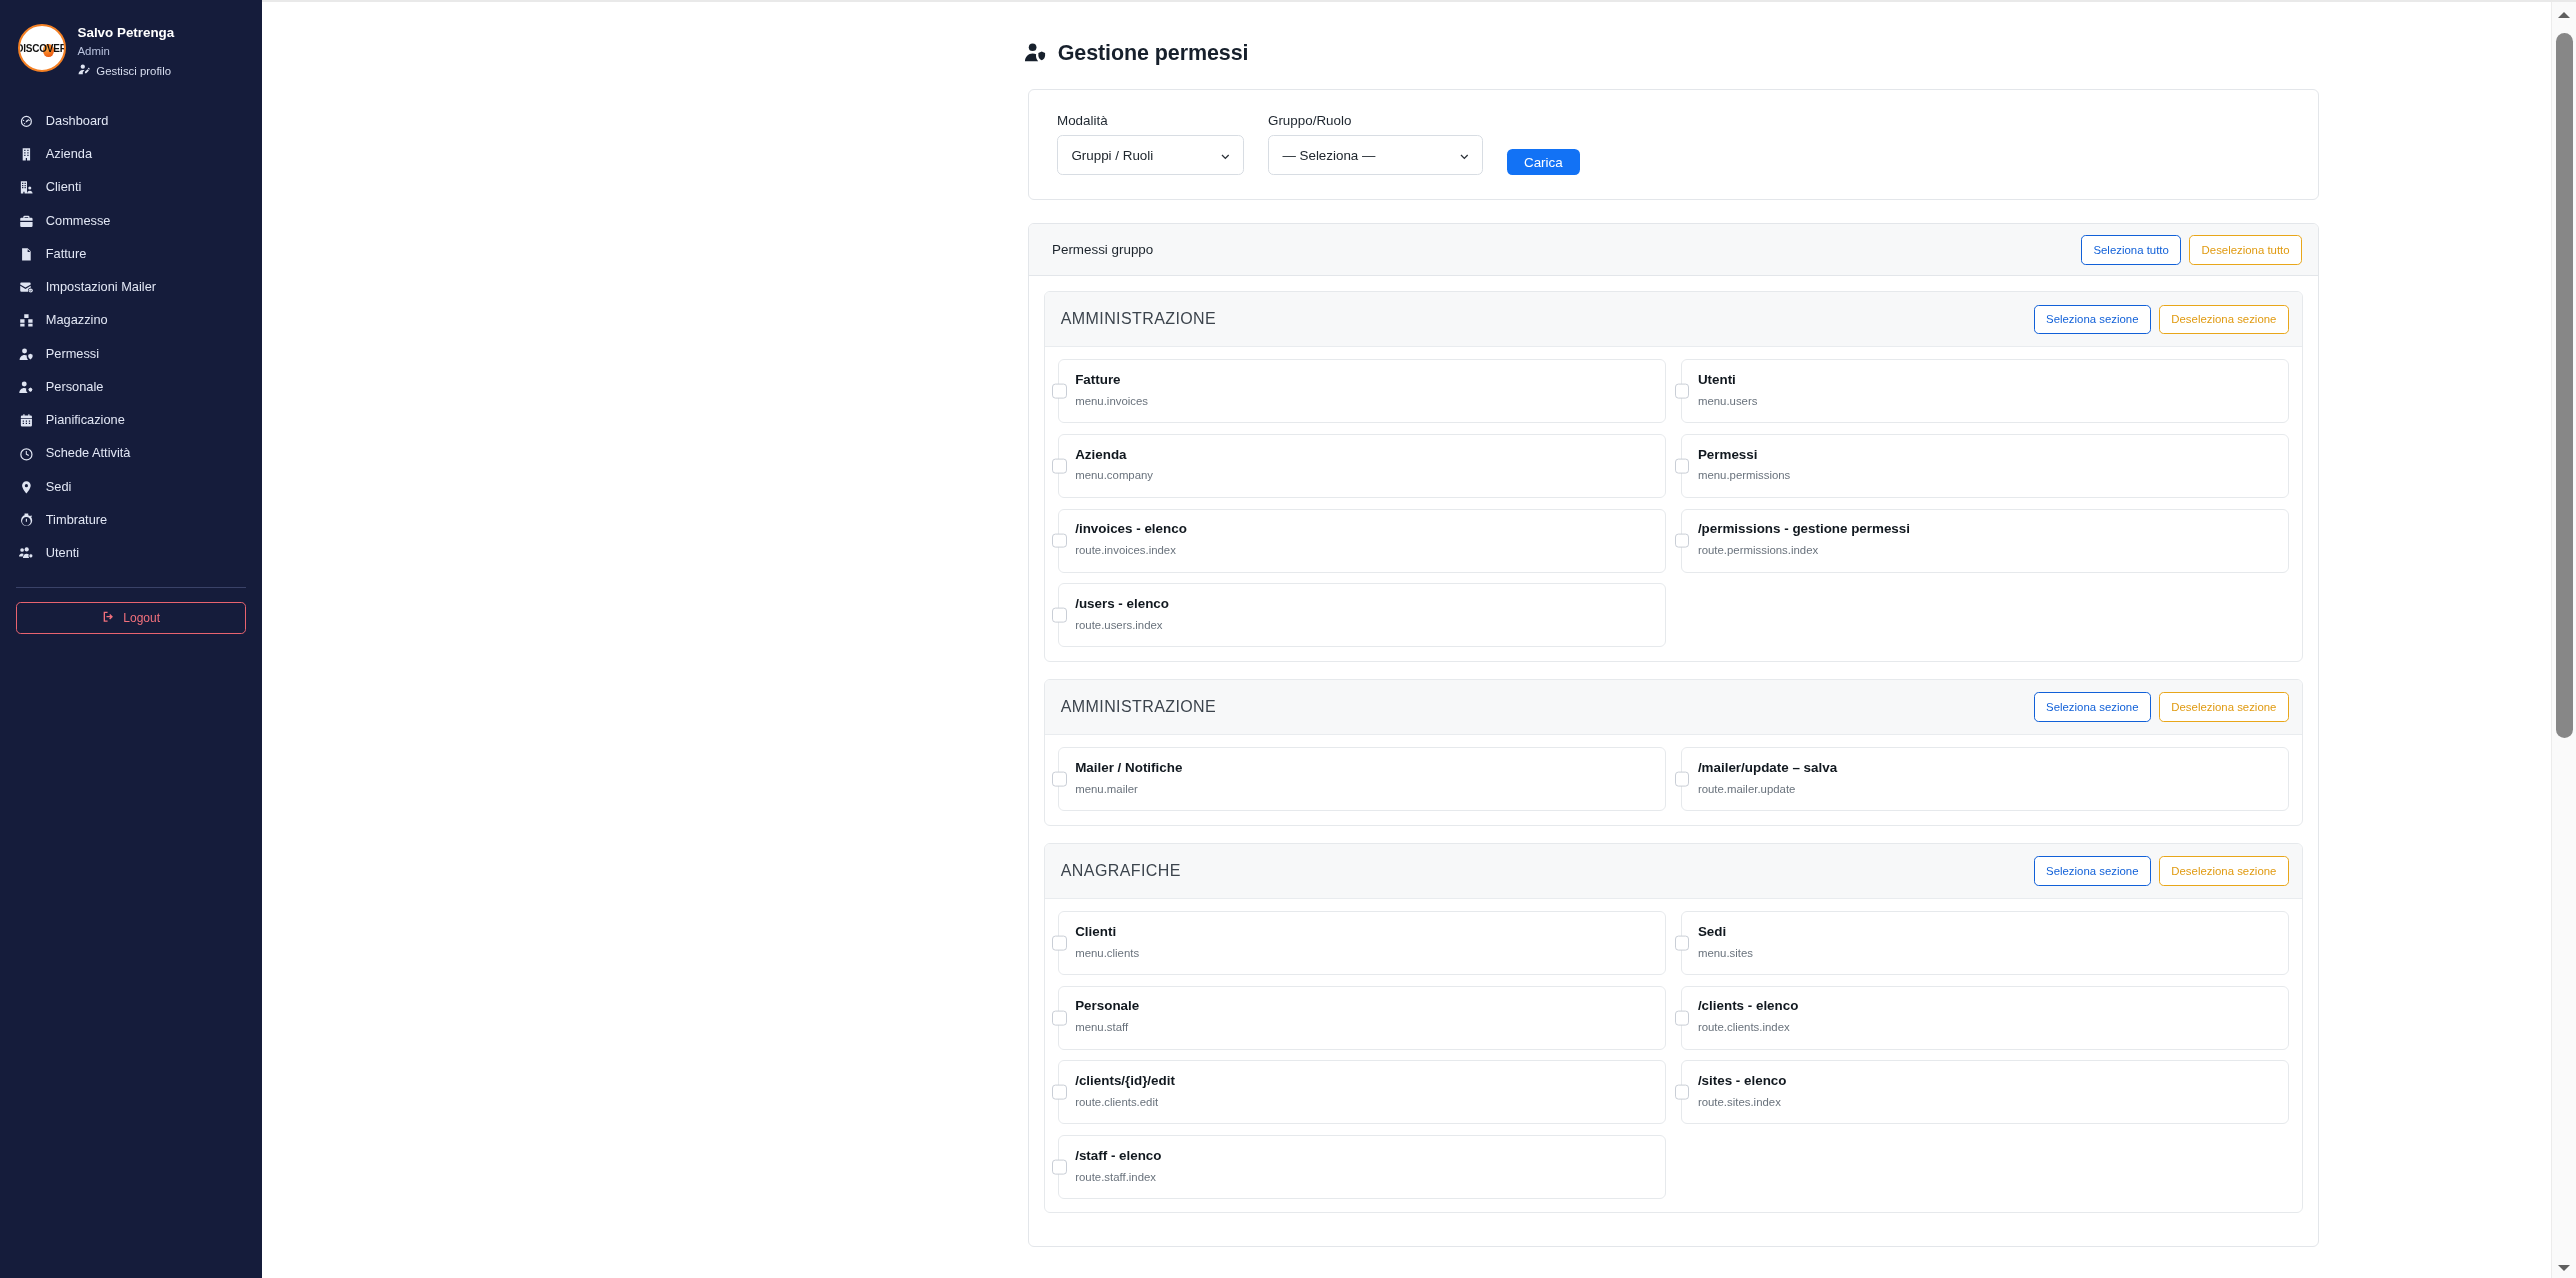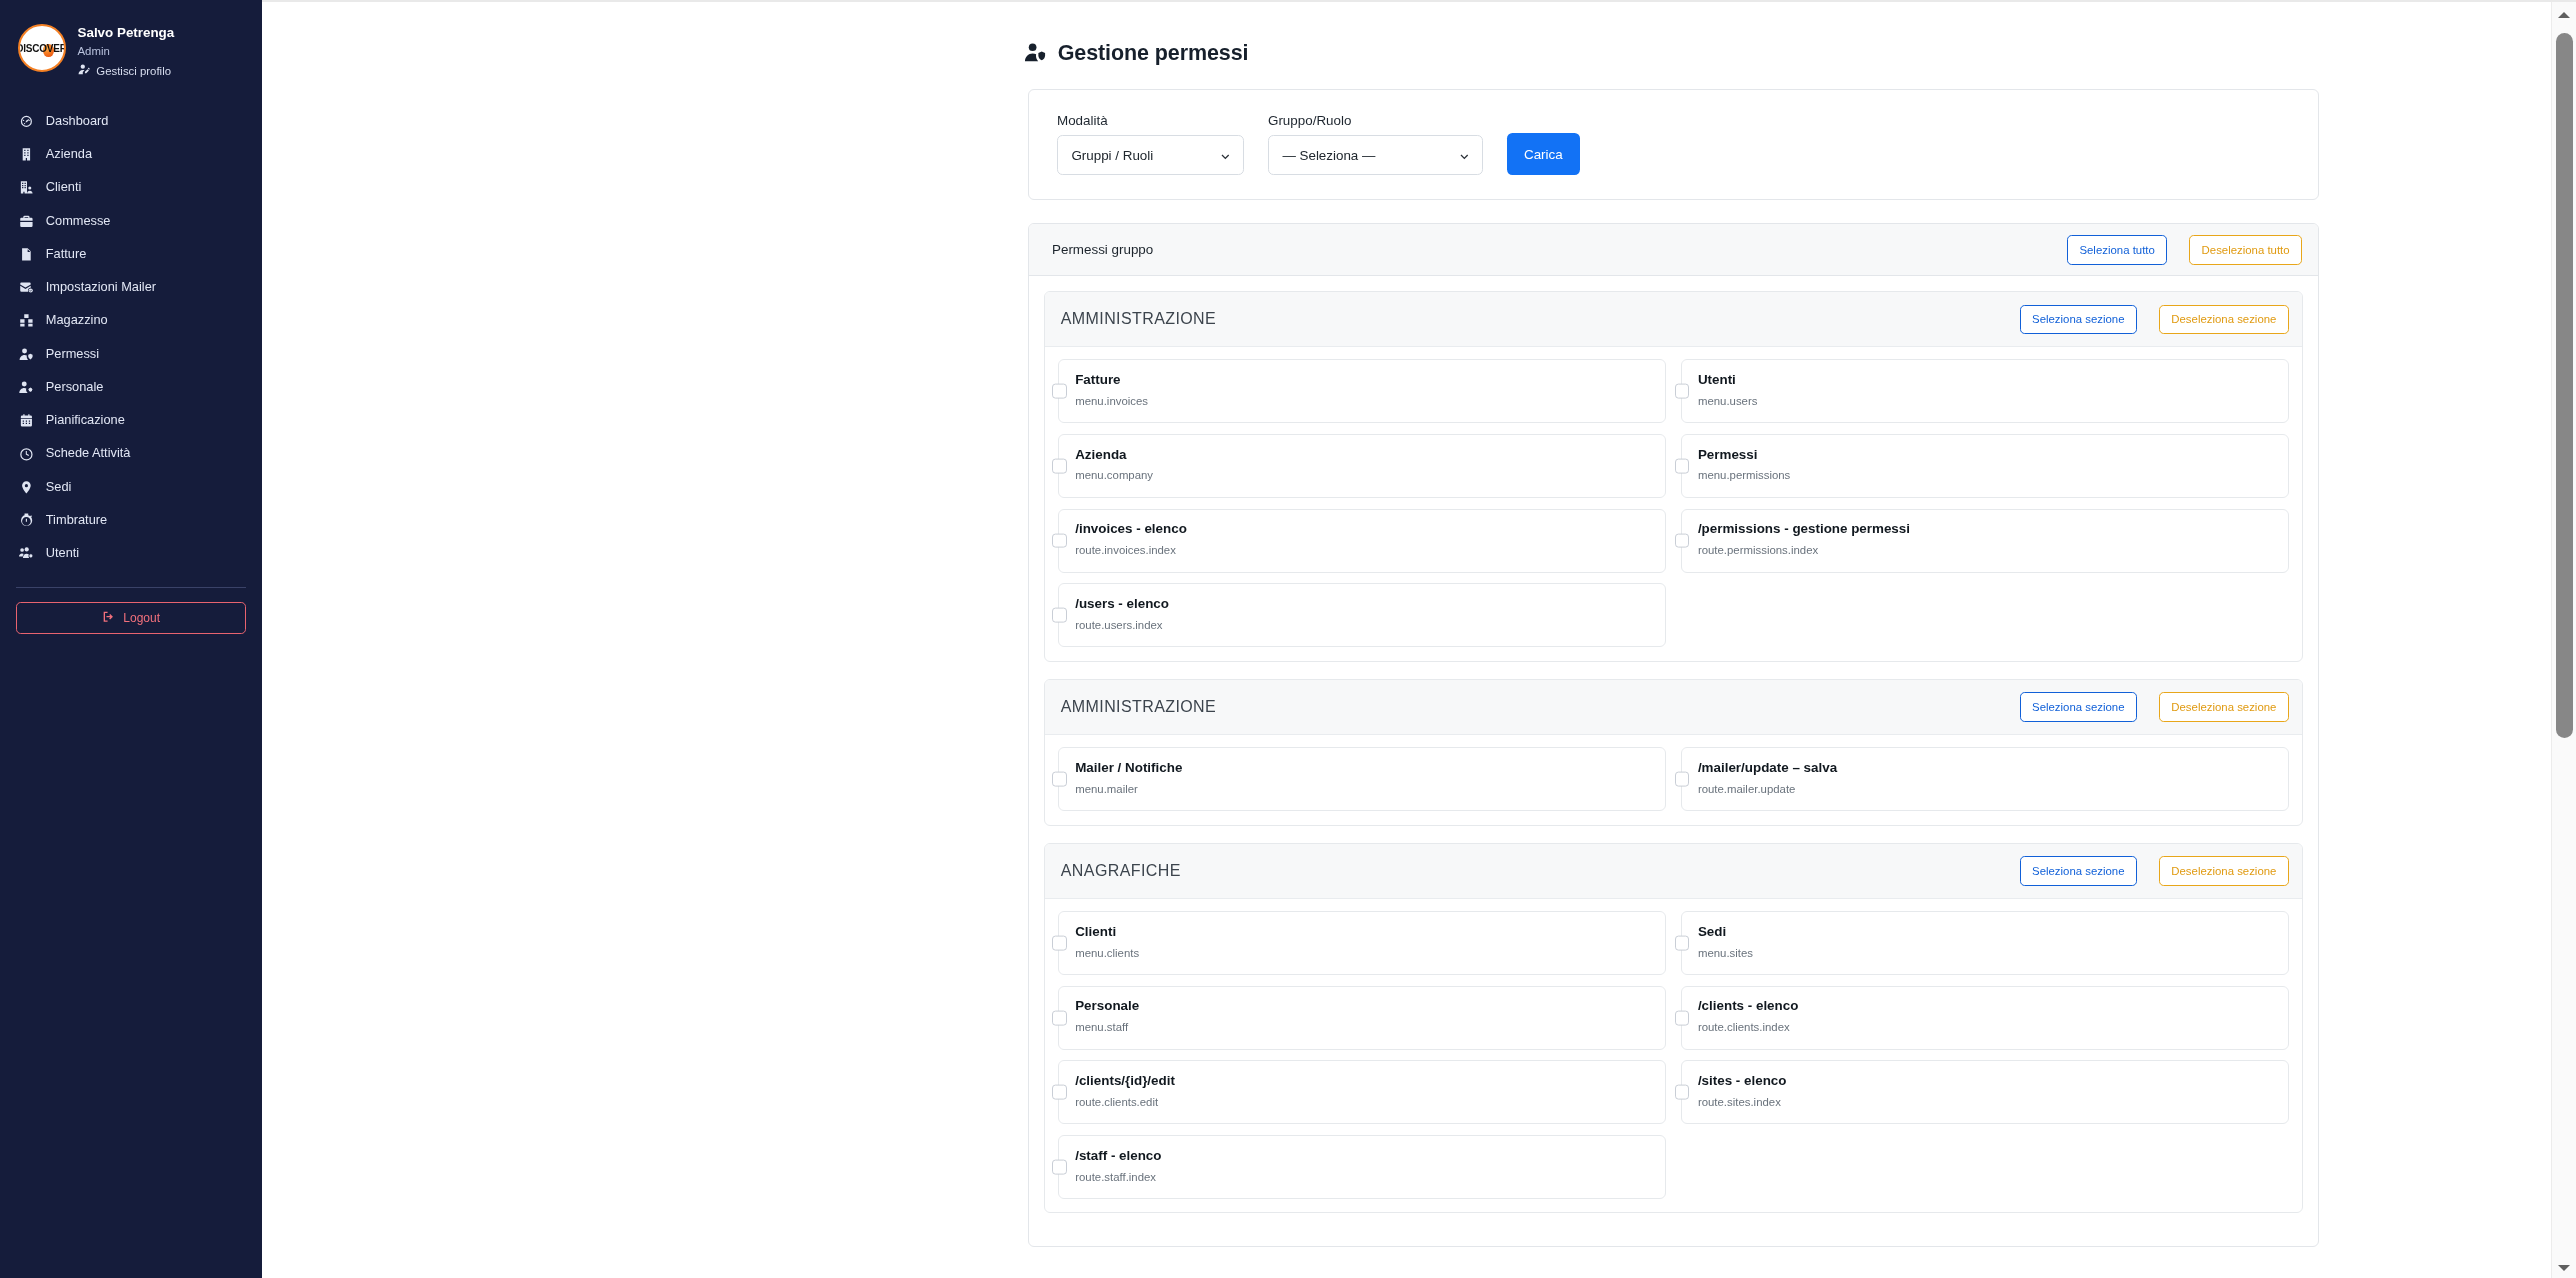--- a/index.html
+++ b/index.html
@@ -144,41 +144,41 @@
     font-size: 13.4px;
     color: #21282f;
     cursor: pointer;
     min-width: 0;
   }
   #mode-select { width: 187px; }
   #group-select { width: 215px; }
   .chev { width: 10.7px; height: 10.7px; flex-shrink: 0; margin-left: 9.4px; }
   .chev svg { width: 10.7px; height: 10.7px; stroke: #2b3138; fill: none; stroke-width: 2; }
   #load-btn {
-    height: 42px;
+    height: 26px;
     background: #1272f5;
     color: #ffffff;
     border: none;
     border-radius: 5.4px;
     font-size: 13.4px;
     padding: 0 17px;
     cursor: pointer;
     font-family: "Liberation Sans", sans-serif;
   }
 
   #perm-panel { padding: 0; margin-bottom: 0; overflow: hidden; }
   #perm-head {
     height: 52px;
     background: #f7f8f9;
     border-bottom: 0.7px solid #e3e6ea;
     display: flex; align-items: center; justify-content: space-between;
     padding: 0 16px 0 23px;
   }
   #perm-head-title { font-size: 13.4px; color: #1c242c; }
-  .btn-group { display: flex; gap: 22px; }
+  .btn-group { display: flex; gap: 8px; }
   .btn-outline {
     border-radius: 4.7px;
     font-size: 11.4px;
     padding: 7.4px 11.4px;
     background: #fff;
     cursor: pointer;
     line-height: 1.1;
     font-family: "Liberation Sans", sans-serif;
     white-space: nowrap;
   }

